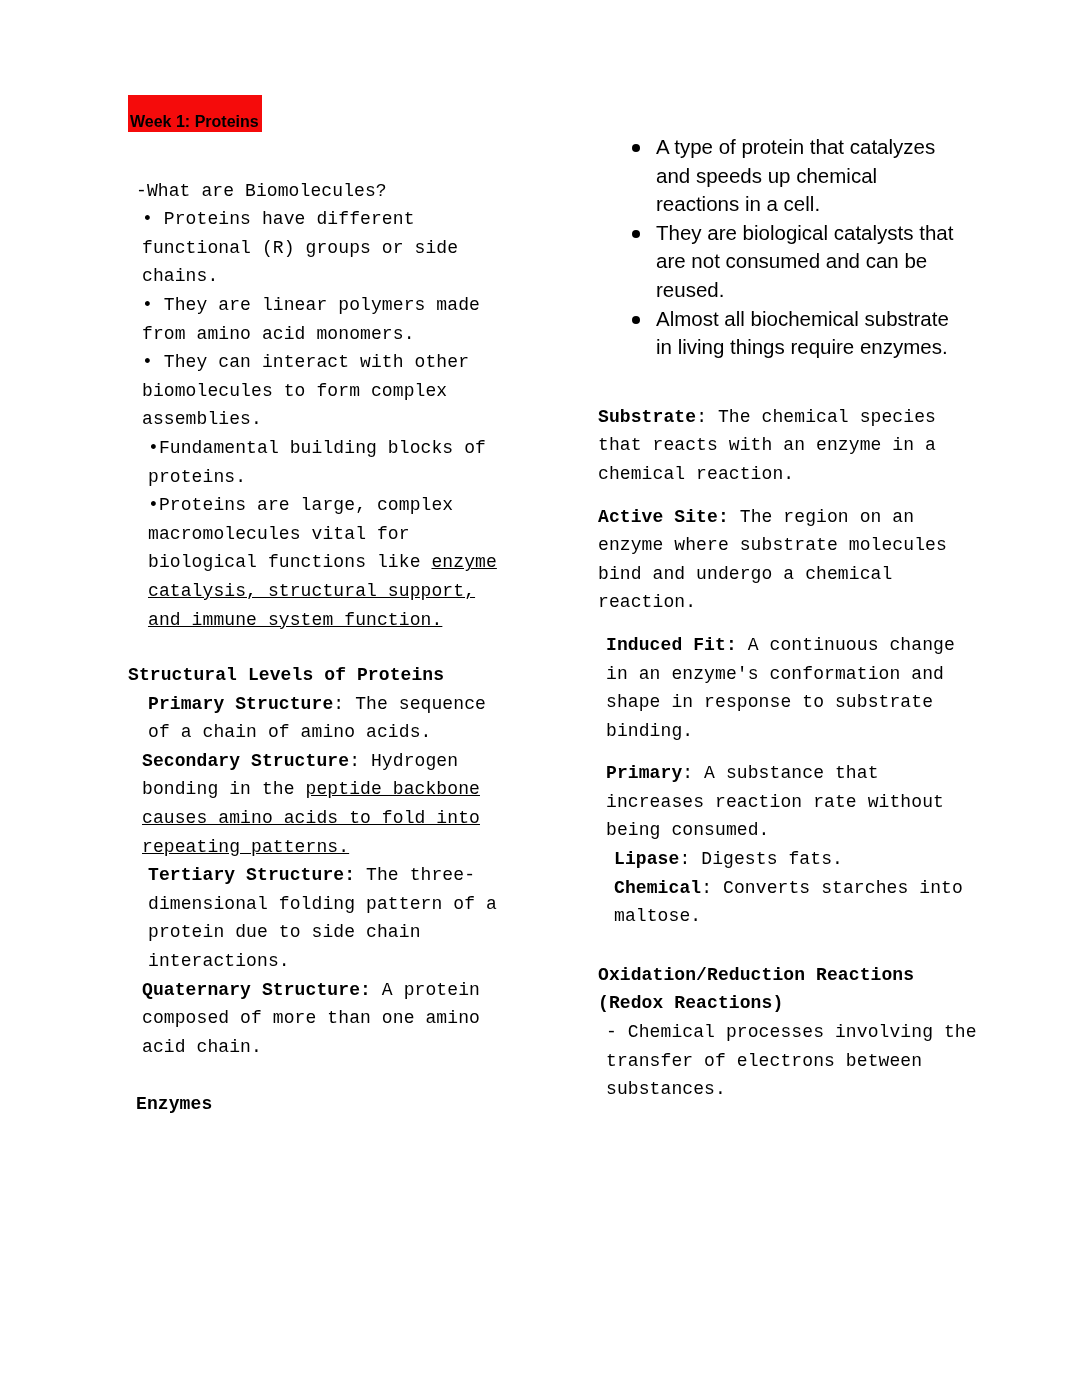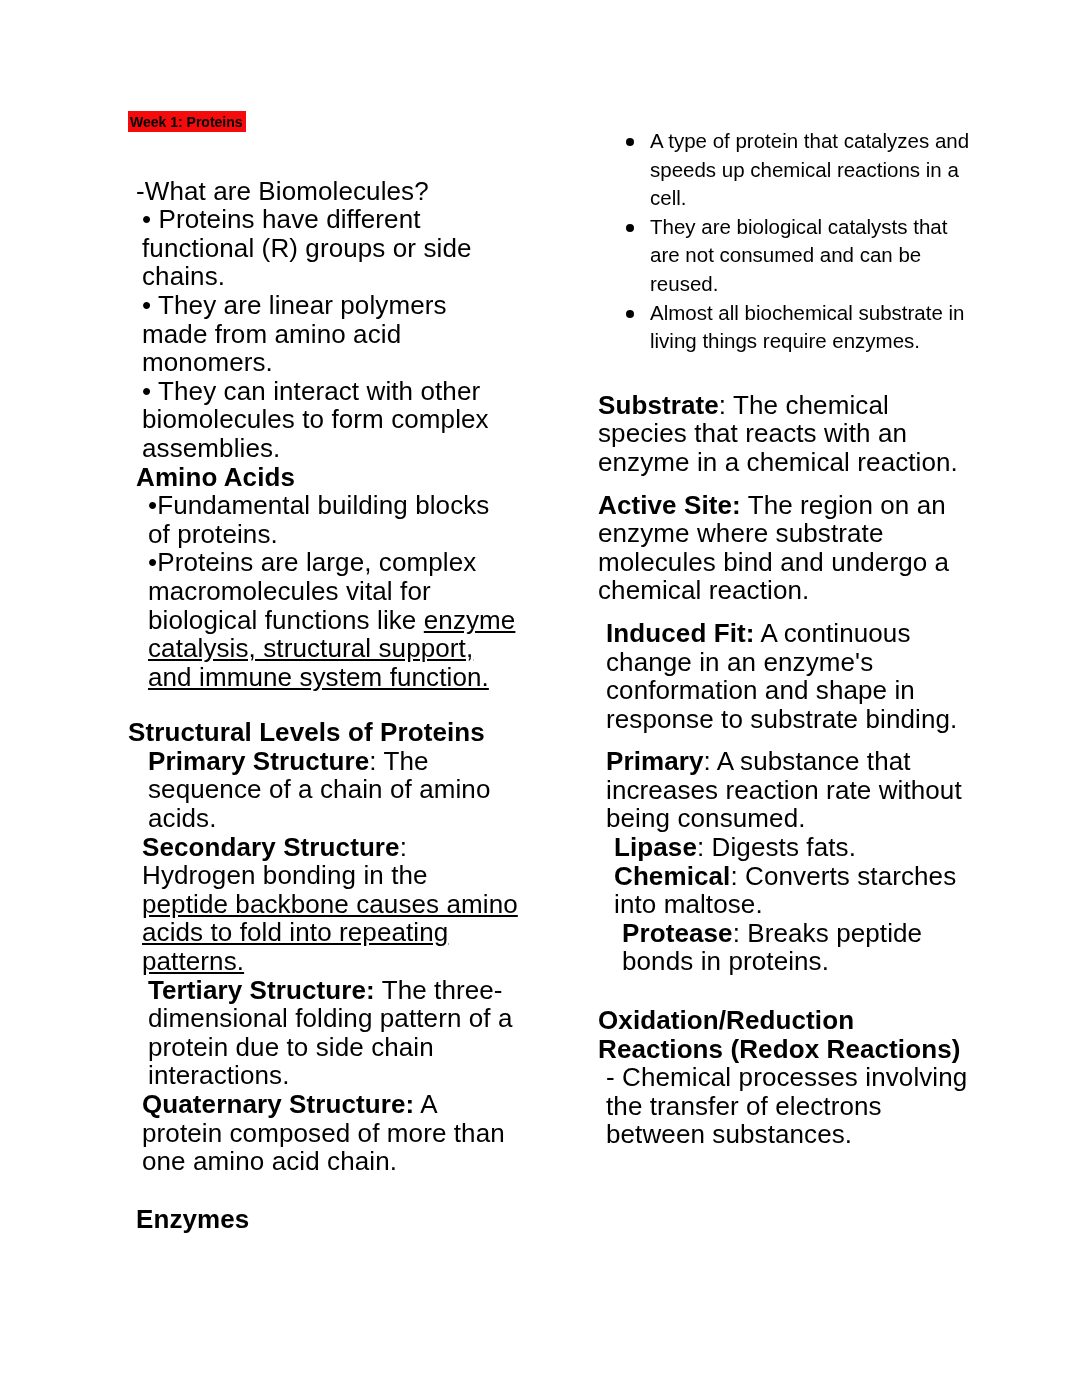--- a/index.html
+++ b/index.html
@@ -30,48 +30,49 @@
     width: 390px;
     flex: 0 0 390px;
   }
   .col-right {
     width: 390px;
     flex: 0 0 390px;
     padding-top: 11px;
   }
   p {
     margin: 0;
-    font-size: 26px;
+    font-size: 18px;
     line-height: 28.6px;
     letter-spacing: 0.1px;
+    font-family: Liberation Mono, monospace;
   }
   .title-wrap {
     margin-bottom: 40px;
   }
   .title {
     display: inline;
     background: #f50b0b;
     color: #000000;
     font-weight: bold;
-    font-size: 14px;
+    font-size: 16px;
     line-height: 28.6px;
-    padding: 3px 3px 2px 2px;
+    padding: 18px 3px 2px 2px;
   }
   .indent1 { padding-left: 8px; }
   .indent2 { padding-left: 20px; }
   .indent3 { padding-left: 14px; }
   .bold { font-weight: bold; }
   .u { text-decoration: underline; }
   .gap-sm { height: 14px; }
   .gap-md { height: 27px; }
   .gap-lg { height: 29px; }
   .gap-xl { height: 30px; }
 
   ul.bullets {
-    margin: 8px;
+    margin: 14px;
     padding: 0 0 0 54px;
     list-style: none;
   }
   ul.bullets li {
     position: relative;
     font-size: 20.5px;
     line-height: 28.6px;
     margin-bottom: 0;
   }
   ul.bullets li::before {
@@ -99,21 +100,20 @@
 
       <div class="title-wrap">
         <span class="title">Week 1: Proteins</span>
       </div>
 
       <p class="indent1">-What are Biomolecules?</p>
       <p class="indent3">• Proteins have different functional (R) groups or side chains.</p>
       <p class="indent3">• They are linear polymers made from amino acid monomers.</p>
       <p class="indent3">• They can interact with other biomolecules to form complex assemblies.</p>
 
-      <p class="indent1 bold">Amino Acids</p>
       <p class="indent2">•Fundamental building blocks of proteins.</p>
       <p class="indent2"><span>•Proteins are large, complex macromolecules vital for biological functions like </span><span class="u">enzyme catalysis, structural support, and immune system function.</span></p>
 
       <div class="gap-md"></div>
 
       <p class="bold">Structural Levels of Proteins</p>
       <p class="indent2"><span class="bold">Primary Structure</span><span>: The sequence of a chain of amino acids.</span></p>
       <p class="indent3"><span class="bold">Secondary Structure</span><span>: Hydrogen bonding in the </span><span class="u">peptide backbone causes amino acids to fold into repeating patterns.</span></p>
       <p class="indent2"><span class="bold">Tertiary Structure:</span><span> The three-dimensional folding pattern of a protein due to side chain interactions.</span></p>
       <p class="indent3"><span class="bold">Quaternary Structure:</span><span> A protein composed of more than one amino acid chain.</span></p>
@@ -141,21 +141,20 @@
 
       <div class="gap-sm"></div>
 
       <p class="right-para-ind"><span class="bold">Induced Fit:</span><span> A continuous change in an enzyme's conformation and shape in response to substrate binding.</span></p>
 
       <div class="gap-sm"></div>
 
       <p class="right-para-ind"><span class="bold">Primary</span><span>: A substance that increases reaction rate without being consumed.</span></p>
       <p class="right-para-ind2"><span class="bold">Lipase</span><span>: Digests fats.</span></p>
       <p class="right-para-ind2"><span class="bold">Chemical</span><span>: Converts starches into maltose.</span></p>
-      <p class="right-para-ind3"><span class="bold">Protease</span><span>: Breaks peptide bonds in proteins.</span></p>
 
       <div class="gap-xl"></div>
 
       <p class="right-para bold">Oxidation/Reduction Reactions (Redox Reactions)</p>
       <p class="right-para-ind">- Chemical processes involving the transfer of electrons between substances.</p>
     </div>
 
   </div>
 </div>
 

